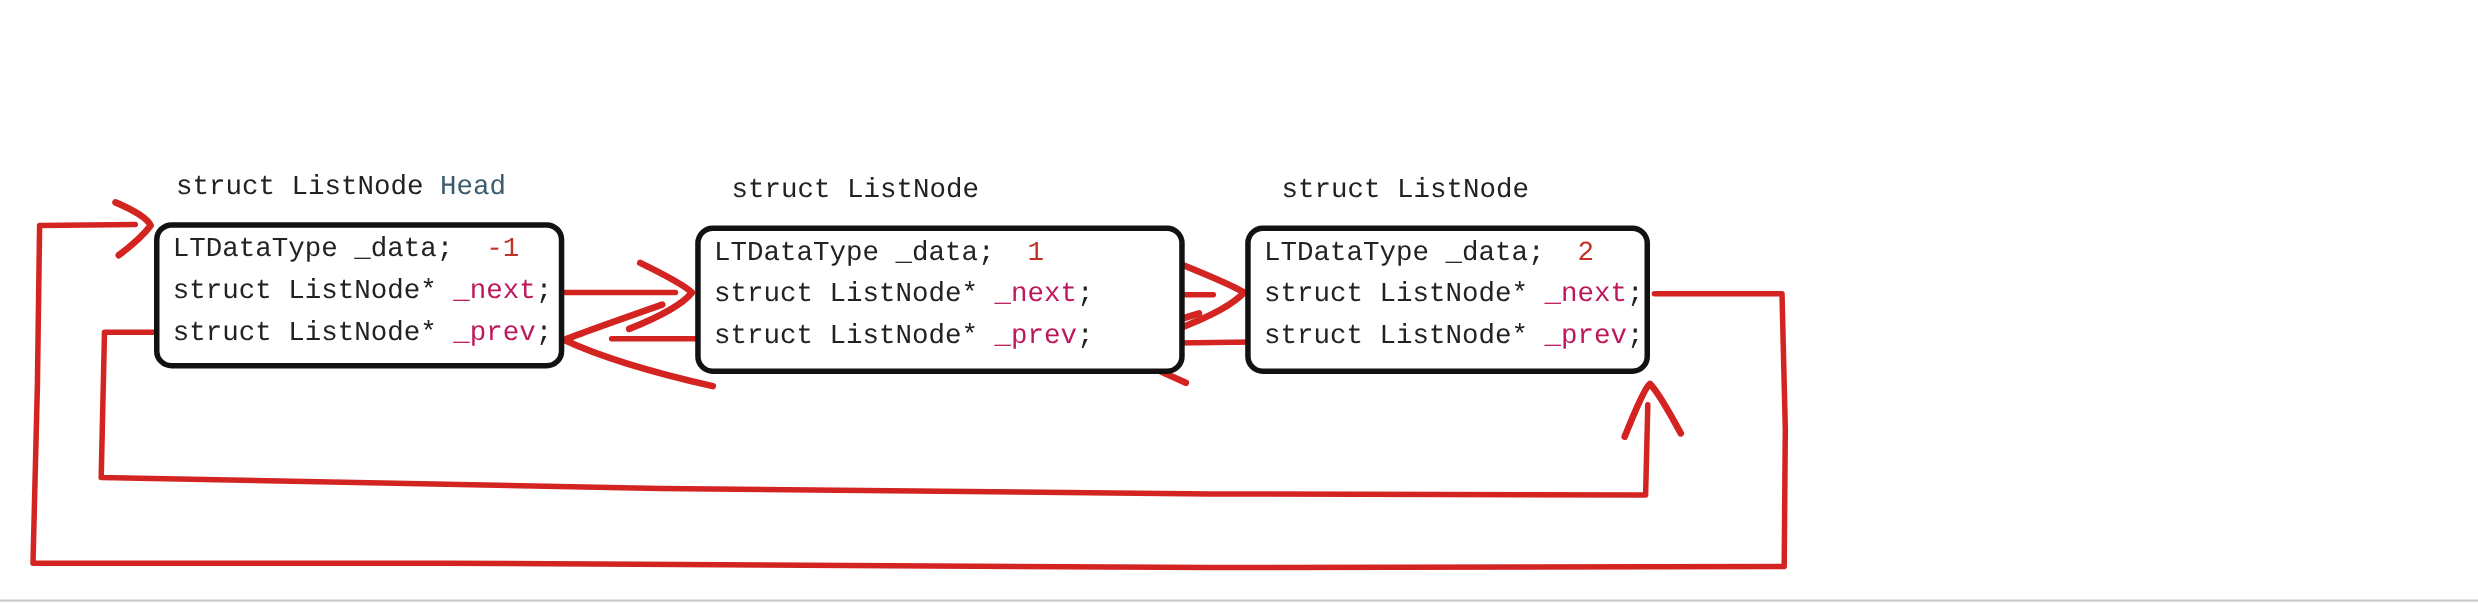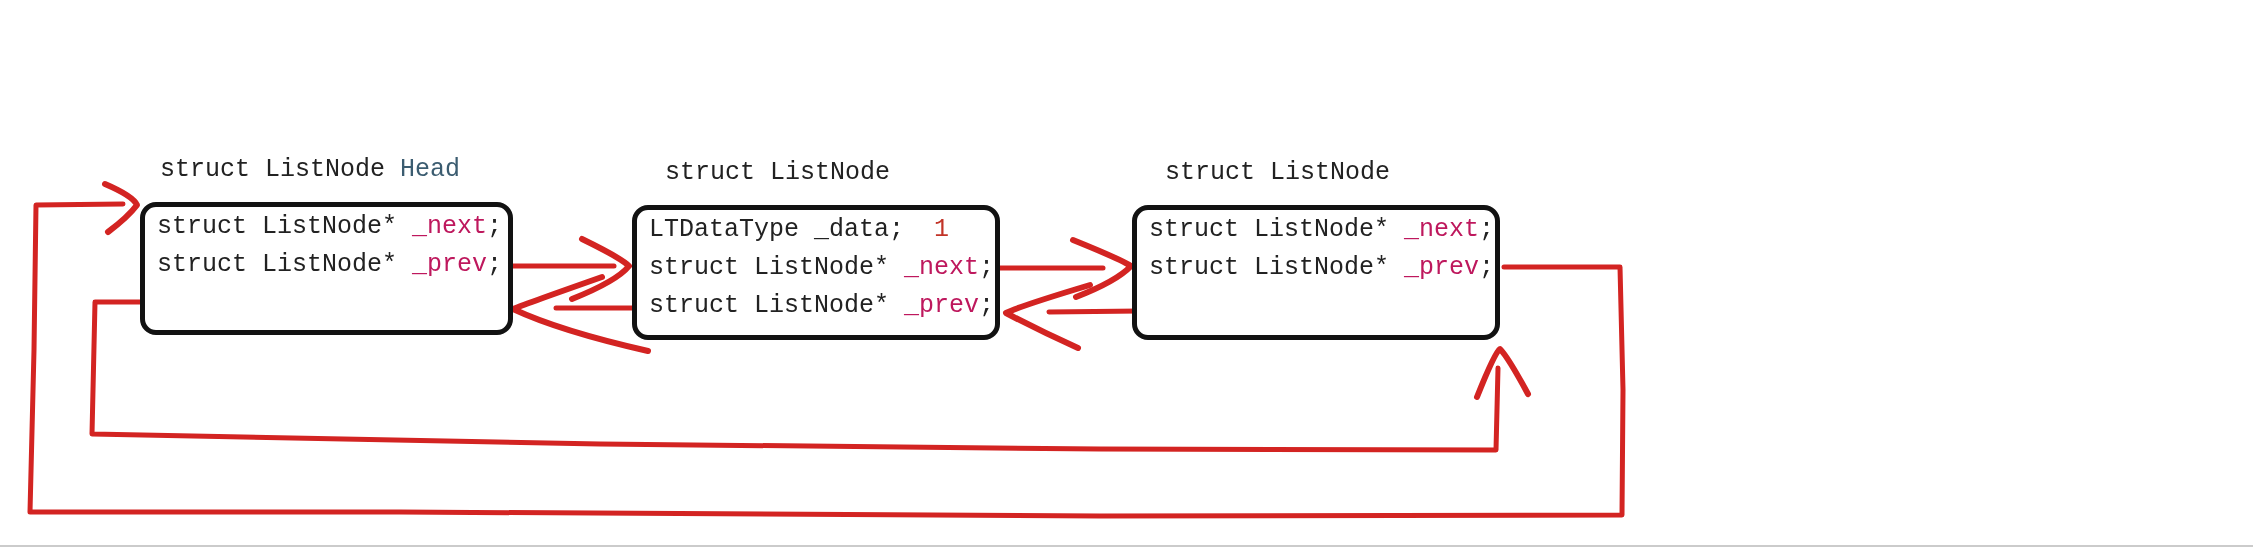--- a/index.html
+++ b/index.html
@@ -68,31 +68,33 @@
 
     <path class="line" d="M 996 268 L 1103 268"></path>
     <path class="head" d="M 1073 240 Q 1120 259 1131 266 Q 1117 281 1076 297"></path>
 
     <path class="line" d="M 1140 311 L 1049 312"></path>
     <path class="head" d="M 1090 285 Q 1020 306 1006 313 Q 1040 331 1078 348"></path>
   </svg>
 
   <div class="node-title" style="left:160px;top:153px;"><span>struct ListNode </span><span class="badge">Head</span></div>
   <div class="node" style="left:140px;top:202px;width:373px;height:133px;">
+    <div class="code-line"><span>LTDataType _data;  </span><span class="val">-1</span></div>
     <div class="code-line"><span>struct ListNode* </span><span class="mem">_next</span><span>;</span></div>
     <div class="code-line"><span>struct ListNode* </span><span class="mem">_prev</span><span>;</span></div>
   </div>
 
   <div class="node-title" style="left:665px;top:156px;"><span>struct ListNode</span><span class="badge"></span></div>
-  <div class="node" style="left:632px;top:205px;width:368px;height:135px;">
+  <div class="node" style="left:632px;top:205px;width:445px;height:135px;">
     <div class="code-line"><span>LTDataType _data;  </span><span class="val">1</span></div>
     <div class="code-line"><span>struct ListNode* </span><span class="mem">_next</span><span>;</span></div>
     <div class="code-line"><span>struct ListNode* </span><span class="mem">_prev</span><span>;</span></div>
   </div>
 
   <div class="node-title" style="left:1165px;top:156px;"><span>struct ListNode</span><span class="badge"></span></div>
   <div class="node" style="left:1132px;top:205px;width:368px;height:135px;">
+    <div class="code-line"><span>LTDataType _data;  </span><span class="val">2</span></div>
     <div class="code-line"><span>struct ListNode* </span><span class="mem">_next</span><span>;</span></div>
     <div class="code-line"><span>struct ListNode* </span><span class="mem">_prev</span><span>;</span></div>
   </div>
 
   <div class="bottom-rule"></div>
 </div>
 
 </body></html>

